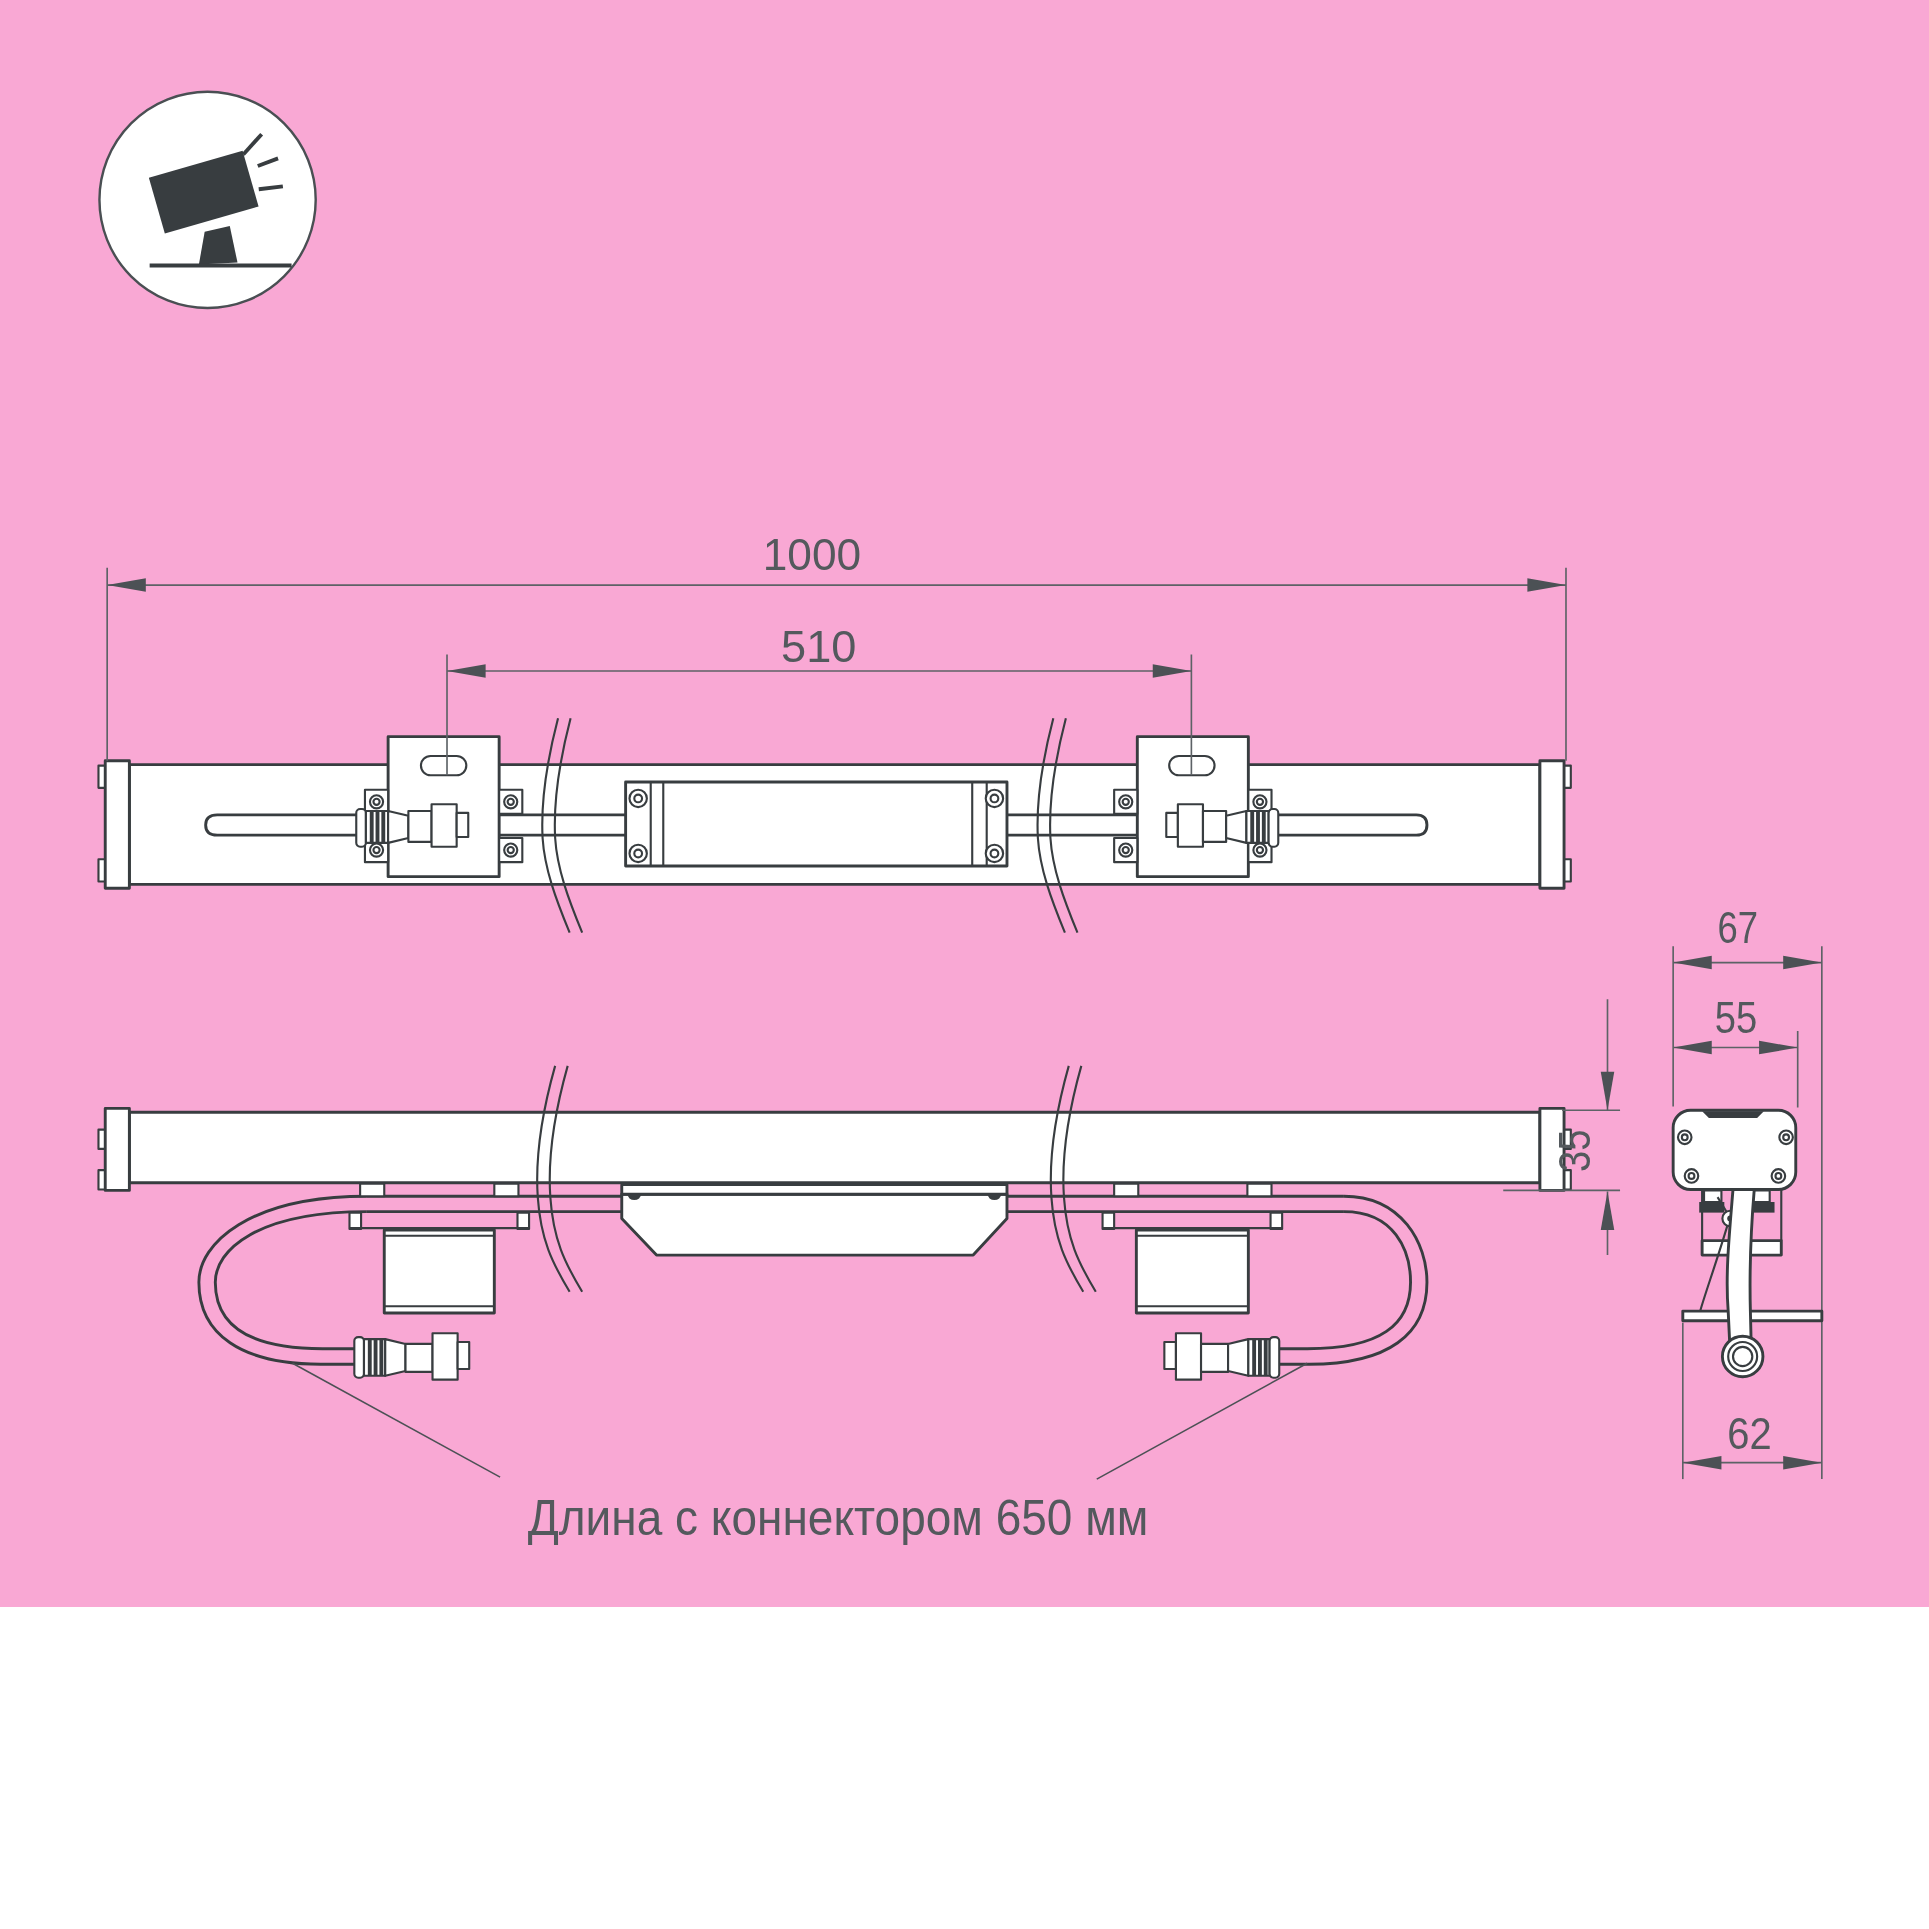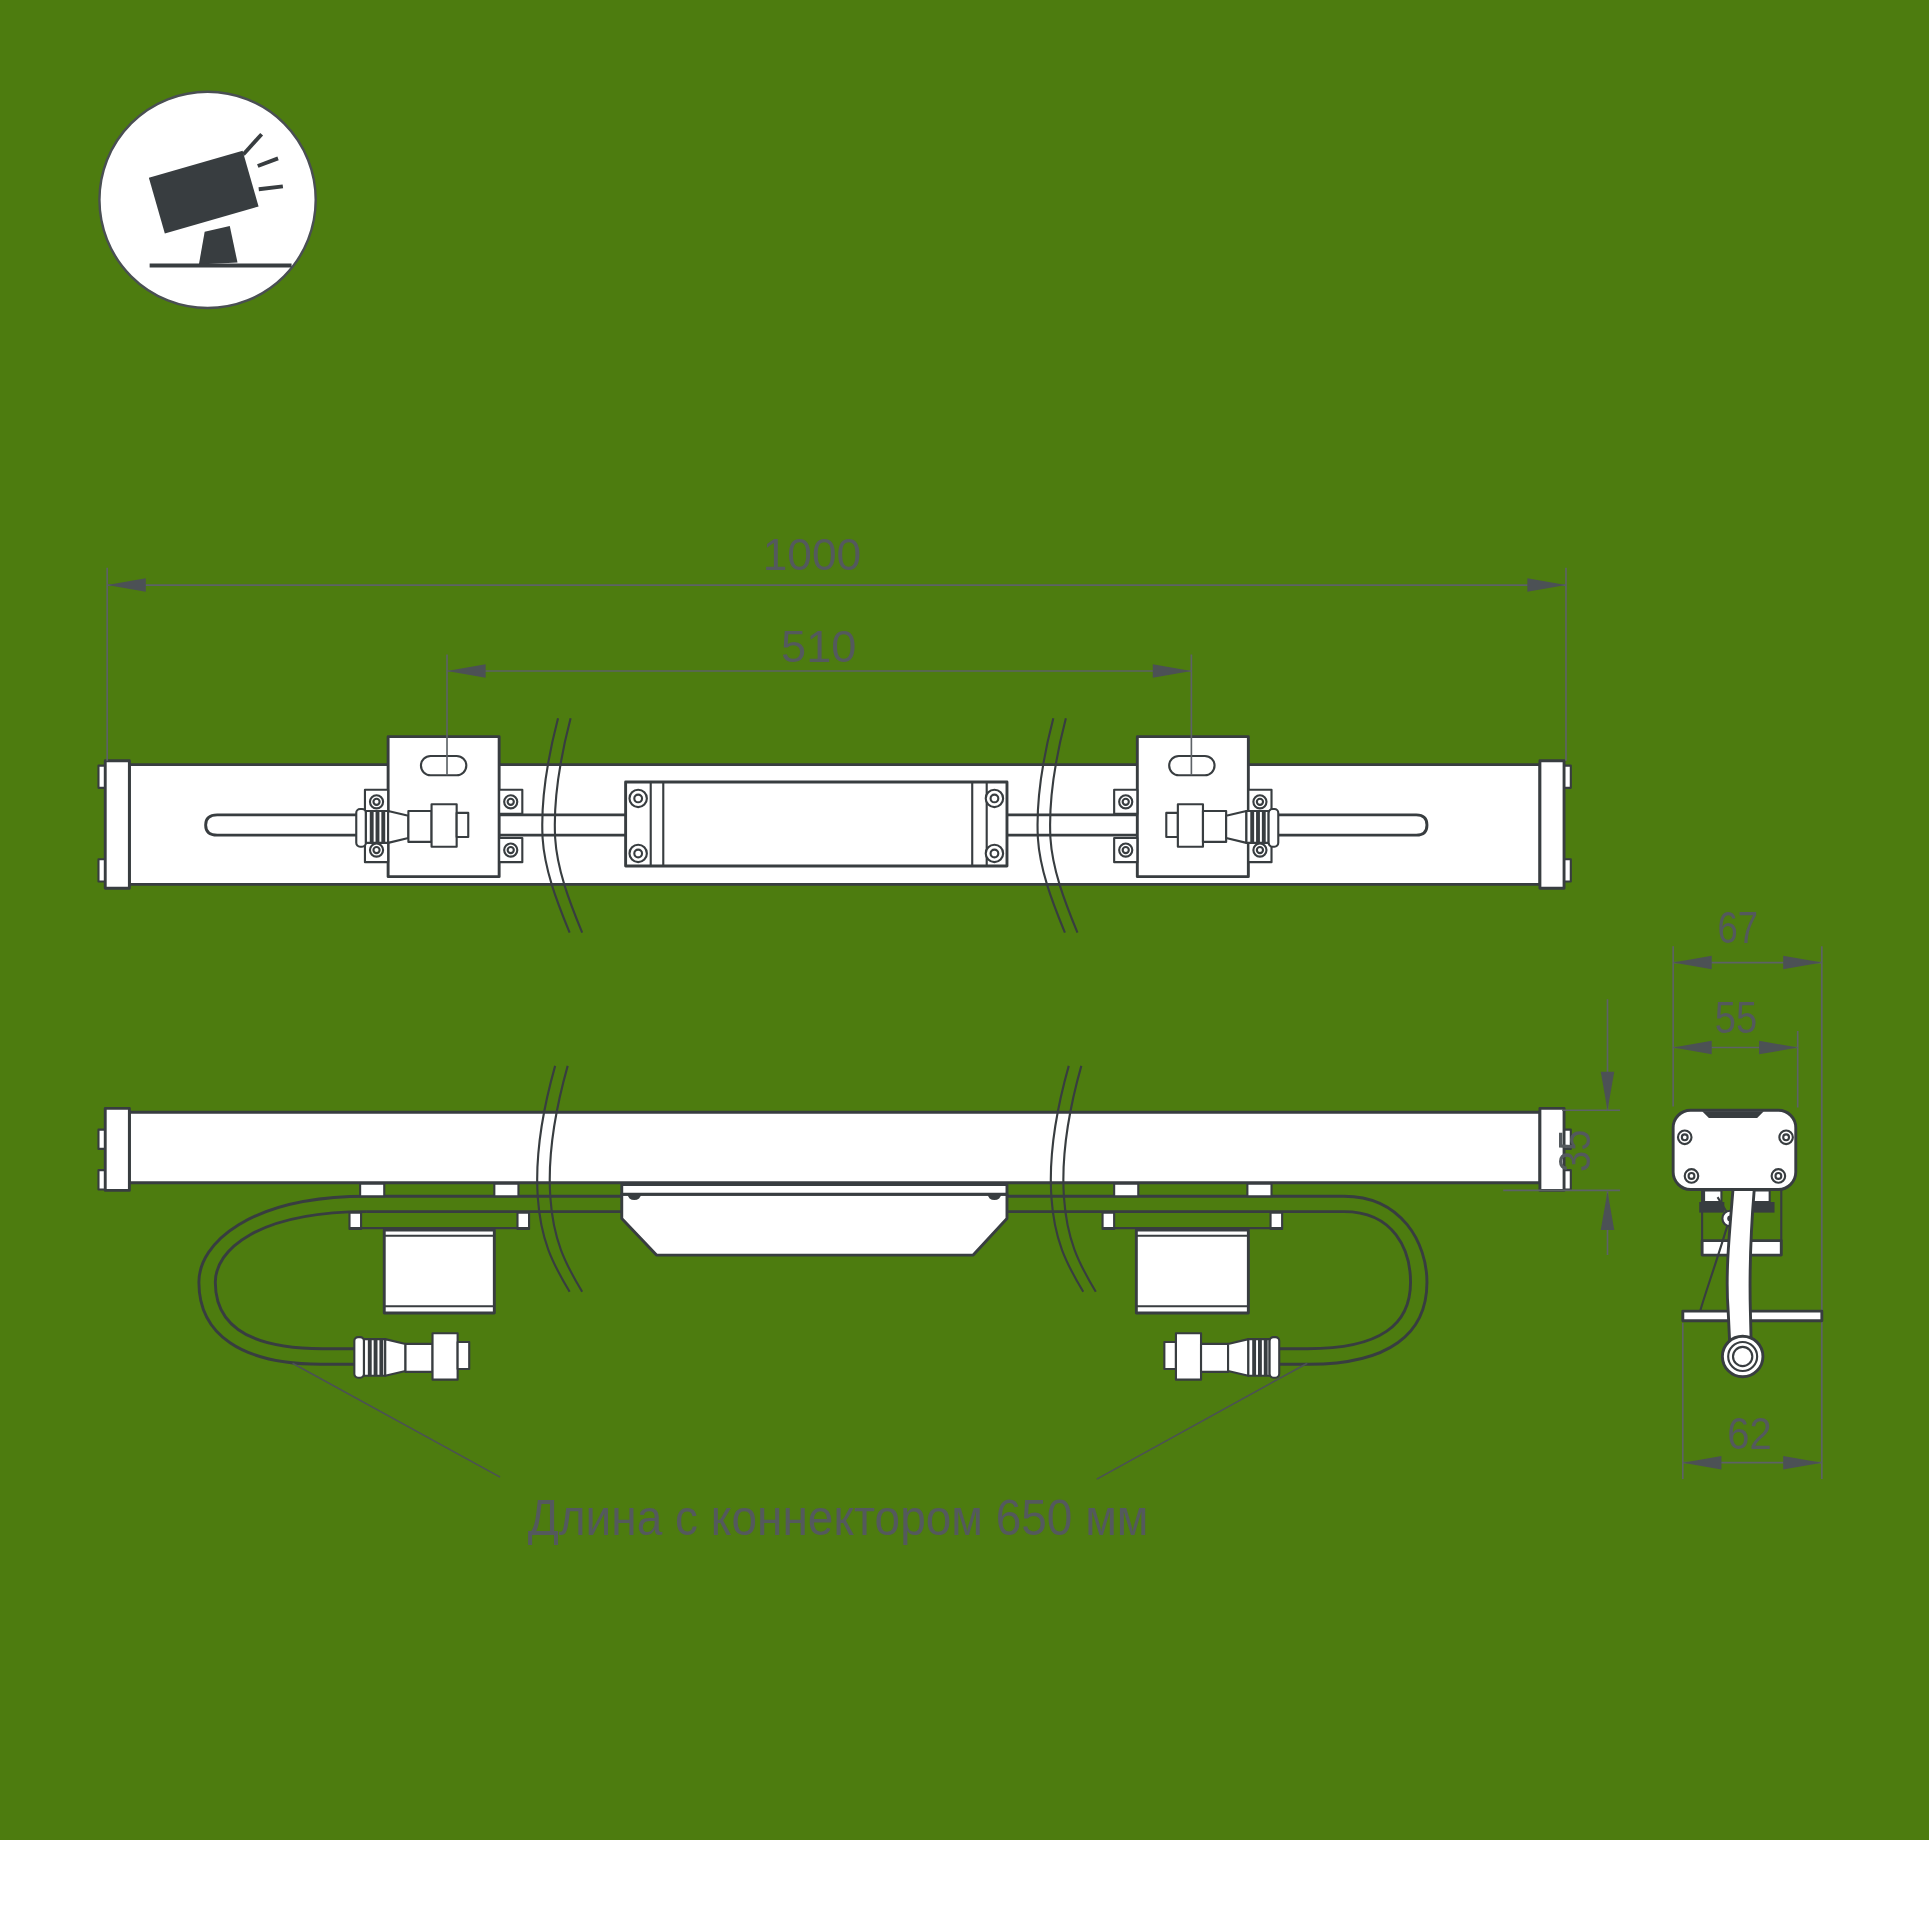--- a/index.html
+++ b/index.html
@@ -1,16 +1,16 @@
 <!DOCTYPE html>
 <html><head>
 <meta charset="utf-8">
 <style>
   html,body { margin:0; padding:0; background:#ffffff; }
-  .stage { width:1929px; height:1840px; position:relative; background:#4d7c0f; }
+  .stage { width:1929px; height:1607px; position:relative; background:#f9a8d4; }
   svg { display:block; }
   .o   { fill:#ffffff; stroke:#383d40; stroke-width:3;   stroke-linejoin:round; }
   .o2  { fill:#ffffff; stroke:#383d40; stroke-width:2.2; stroke-linejoin:round; }
   .l   { fill:none;    stroke:#383d40; stroke-width:3;   stroke-linecap:butt; }
   .l2  { fill:none;    stroke:#383d40; stroke-width:2.2; stroke-linecap:butt; }
   .dk  { fill:#383d40; stroke:none; }
   .dkl { fill:none; stroke:#383d40; stroke-width:4; }
   .dim { fill:none; stroke:#5d6266; stroke-width:1.7; }
   .ldr { fill:none; stroke:#4c5155; stroke-width:1.6; }
   .arr { fill:#4c5155; stroke:none; }

